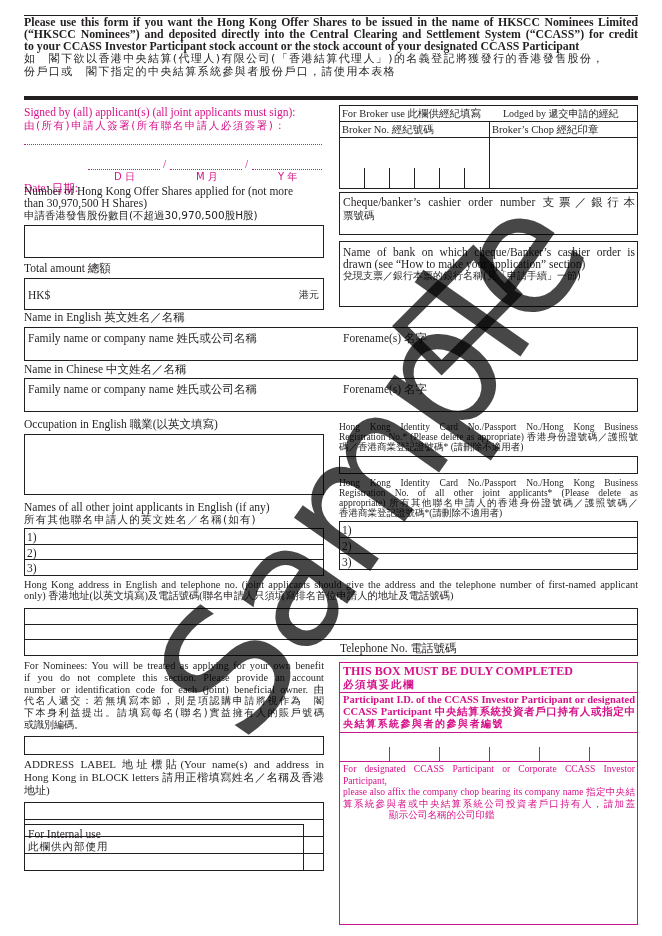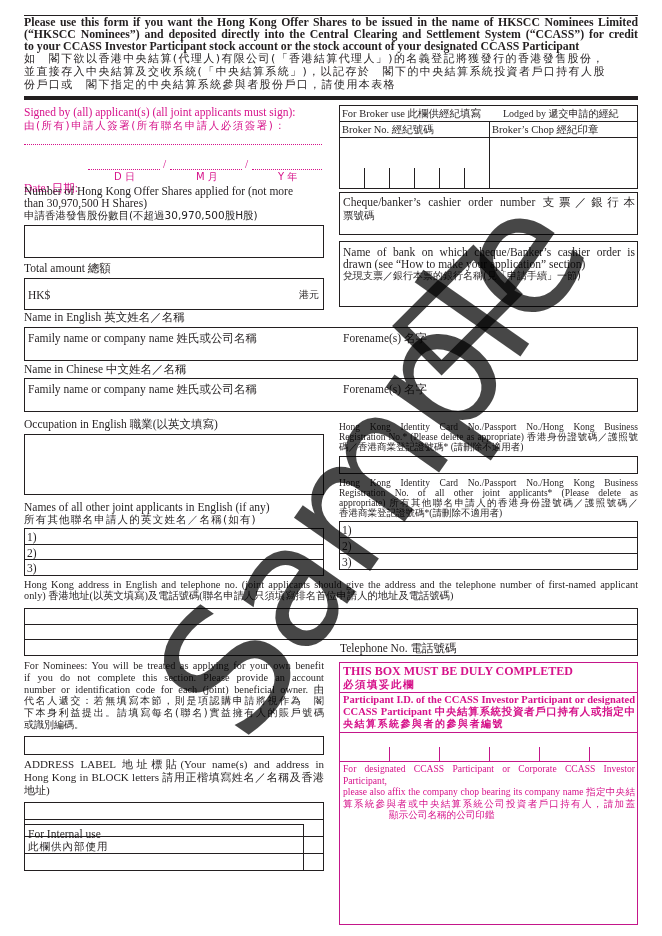--- a/index.html
+++ b/index.html
@@ -24,21 +24,20 @@
 <body>
 
 <div class="rule-thin" style="top:15px;"></div>
 <div class="abs bold" style="left:24px; top:16px; width:614px; font-size:11.8px; line-height:12px;">
   <div class="just">Please use this form if you want the Hong Kong Offer Shares to be issued in the name of HKSCC Nominees Limited</div>
   <div class="just">(“HKSCC Nominees”) and deposited directly into the Central Clearing and Settlement System (“CCASS”) for credit</div>
   <div>to your CCASS Investor Participant stock account or the stock account of your designated CCASS Participant</div>
 </div>
 <div class="abs" style="left:24px; top:52px; width:614px; font-family:'DejaVu Sans',sans-serif; font-size:11px; line-height:13px; letter-spacing:1.4px;">
   <div>如　閣下欲以香港中央結算(代理人)有限公司(「香港結算代理人」)的名義登記將獲發行的香港發售股份，</div>
-  <div>並直接存入中央結算及交收系統(「中央結算系統」)，以記存於　閣下的中央結算系統投資者戶口持有人股</div>
   <div>份戶口或　閣下指定的中央結算系統參與者股份戶口，請使用本表格</div>
 </div>
 <div class="rule-thick" style="top:96px;"></div>
 
 <div class="abs t mag" style="left:24px; top:106px;">Signed by (all) applicant(s) (all joint applicants must sign):</div>
 <div class="abs t mag" style="left:24px; top:119px; font-family:'DejaVu Sans',sans-serif; font-size:10.5px; letter-spacing:1.5px;">由(所有)申請人簽署(所有聯名申請人必須簽署)：</div>
 <div class="dots" style="left:24px; top:144px; width:298px;"></div>
 
 <div class="abs t mag" style="left:24px; top:158px;margin-top:24px;">Date: 日期:</div>
 <div class="dots" style="left:88px; top:169px; width:72px;"></div>

